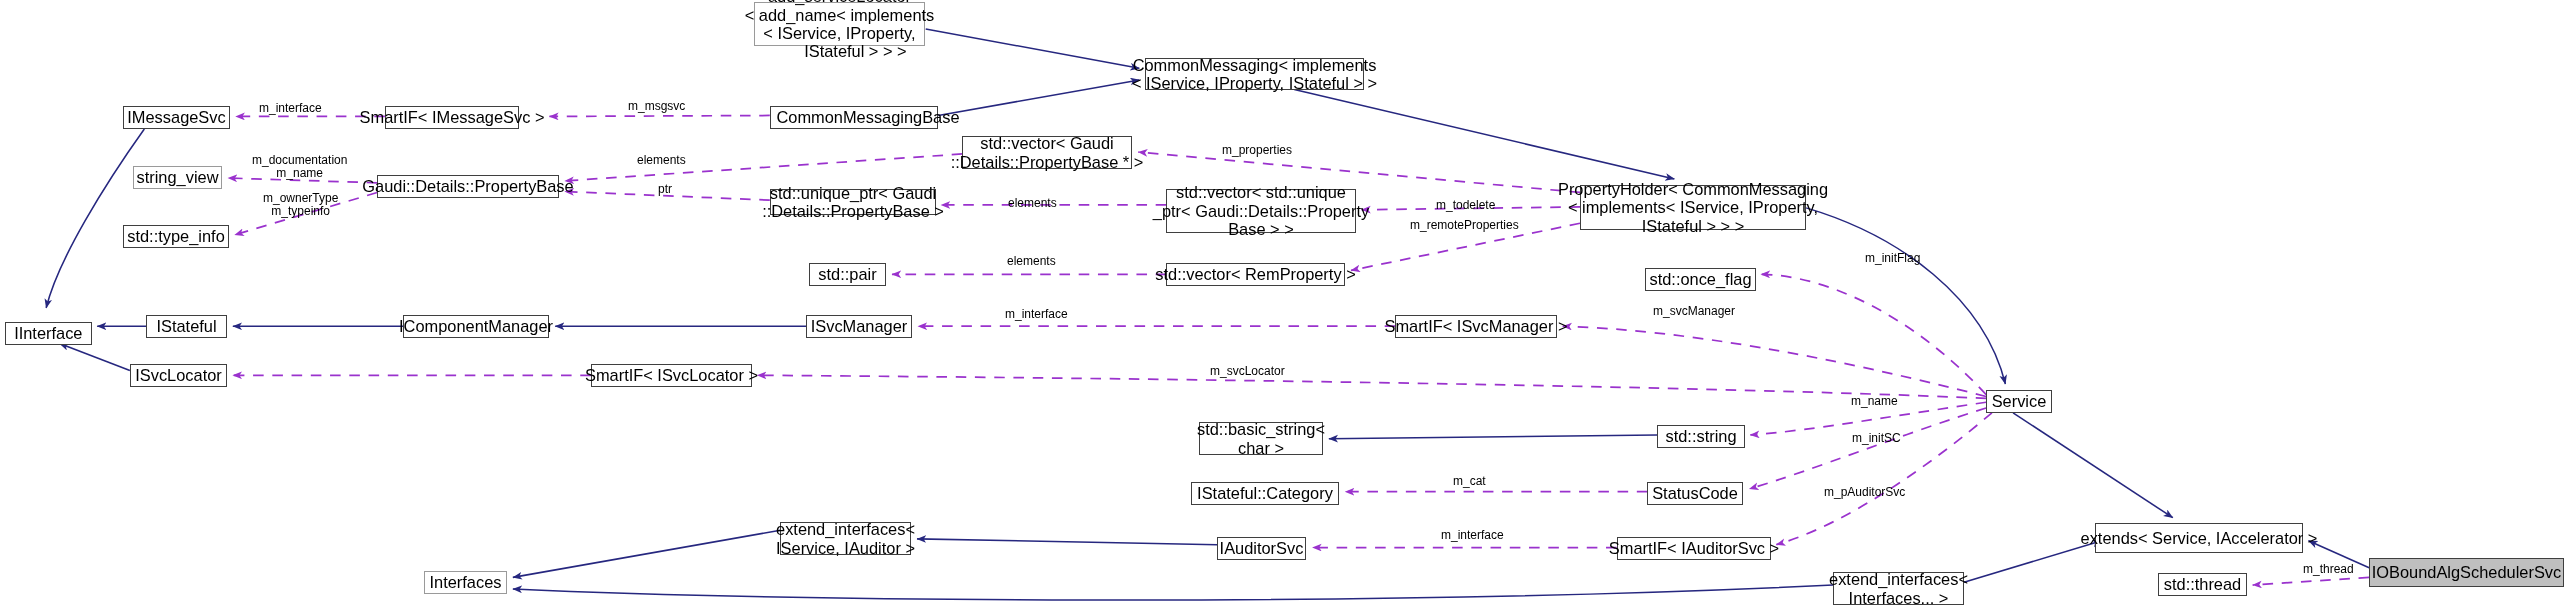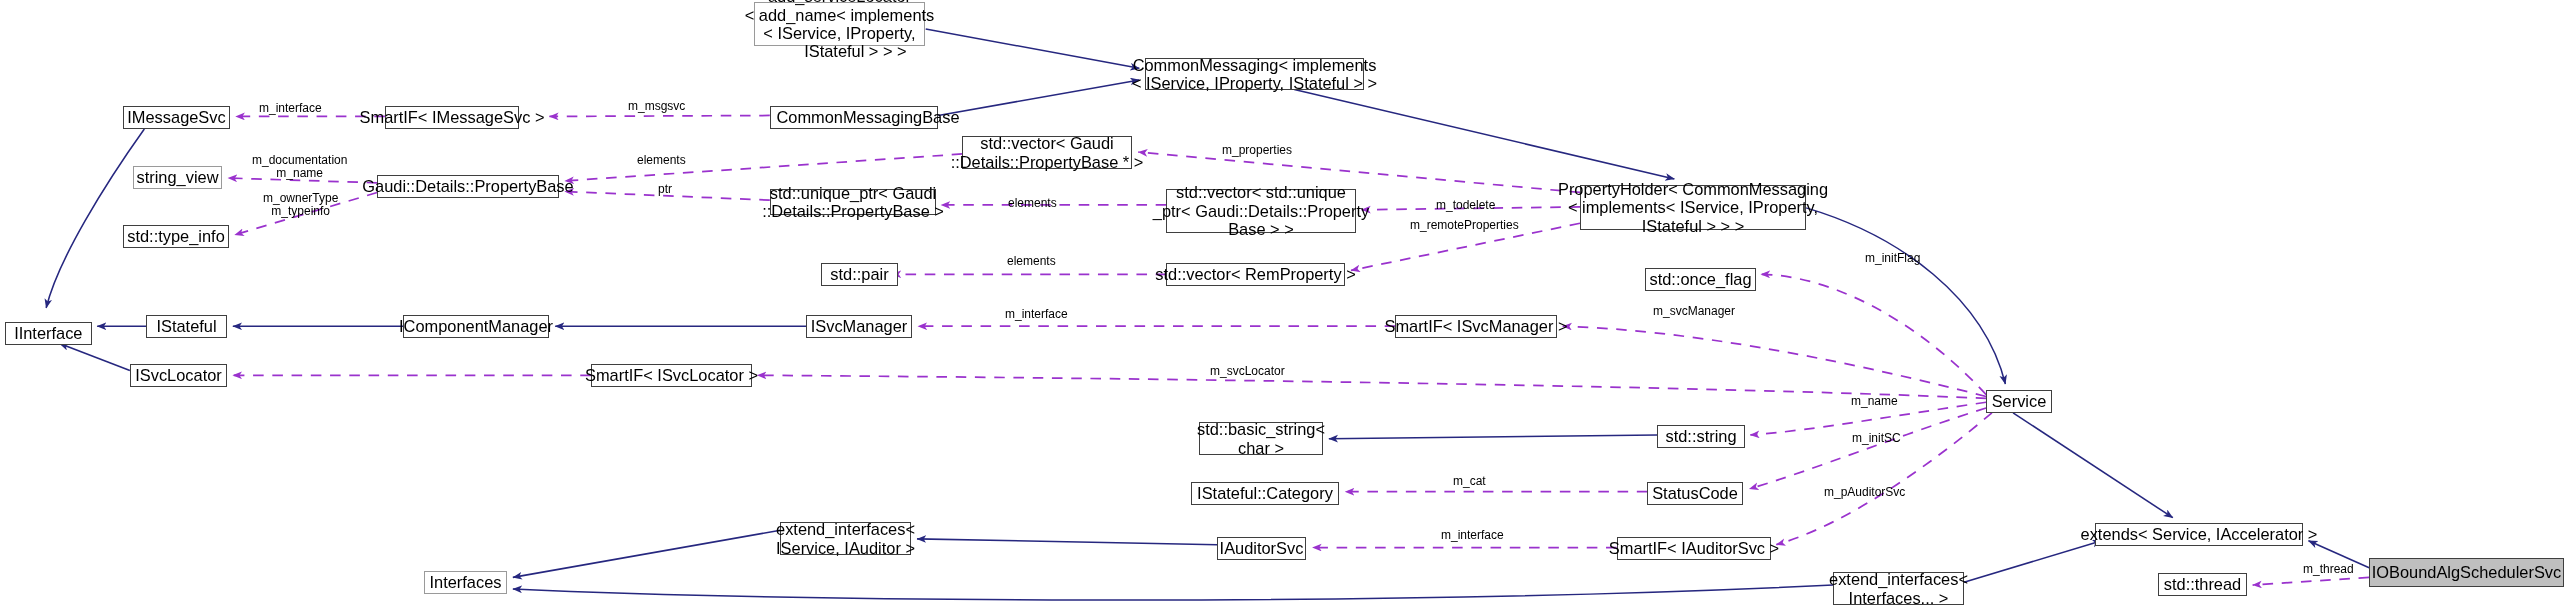--- a/index.html
+++ b/index.html
@@ -172,41 +172,41 @@
   <div class="node" style="left:962px;top:136px;width:170px;height:33px;">std::vector&lt; Gaudi
 ::Details::PropertyBase * &gt;</div>
   <div class="node" style="left:770px;top:189px;width:166px;height:26px;">std::unique_ptr&lt; Gaudi
 ::Details::PropertyBase &gt;</div>
   <div class="node" style="left:1166px;top:189px;width:190px;height:44px;">std::vector&lt; std::unique
 _ptr&lt; Gaudi::Details::Property
 Base &gt; &gt;</div>
   <div class="node" style="left:1580px;top:185px;width:226px;height:45px;">PropertyHolder&lt; CommonMessaging
 &lt; implements&lt; IService, IProperty,
 IStateful &gt; &gt; &gt;</div>
-  <div class="node" style="left:809px;top:263px;width:77px;height:23px;margin-left:12px;">std::pair</div>
+  <div class="node" style="left:809px;top:263px;width:77px;height:23px;">std::pair</div>
   <div class="node" style="left:1166px;top:263px;width:179px;height:23px;">std::vector&lt; RemProperty &gt;</div>
   <div class="node" style="left:1645px;top:268px;width:111px;height:23px;">std::once_flag</div>
   <div class="node" style="left:4.8px;top:322px;width:87px;height:23px;">IInterface</div>
   <div class="node" style="left:146px;top:315px;width:81px;height:23px;">IStateful</div>
   <div class="node" style="left:403px;top:315px;width:146px;height:23px;">IComponentManager</div>
   <div class="node" style="left:806px;top:315px;width:106px;height:23px;">ISvcManager</div>
   <div class="node" style="left:1395px;top:315px;width:162px;height:23px;">SmartIF&lt; ISvcManager &gt;</div>
   <div class="node" style="left:130px;top:364px;width:97px;height:23px;">ISvcLocator</div>
   <div class="node" style="left:591px;top:364px;width:161px;height:23px;">SmartIF&lt; ISvcLocator &gt;</div>
   <div class="node" style="left:1986px;top:390px;width:66px;height:23px;">Service</div>
   <div class="node" style="left:1199px;top:422px;width:124px;height:33px;">std::basic_string&lt;
 char &gt;</div>
   <div class="node" style="left:1657px;top:425px;width:88px;height:23px;">std::string</div>
   <div class="node" style="left:1191px;top:482px;width:148px;height:23px;">IStateful::Category</div>
   <div class="node" style="left:1647px;top:482px;width:96px;height:23px;">StatusCode</div>
   <div class="node" style="left:780px;top:522px;width:131px;height:33px;">extend_interfaces&lt;
 IService, IAuditor &gt;</div>
   <div class="node" style="left:1217px;top:537px;width:89px;height:23px;">IAuditorSvc</div>
   <div class="node" style="left:1617px;top:537px;width:154px;height:23px;">SmartIF&lt; IAuditorSvc &gt;</div>
-  <div class="node" style="left:2095px;top:523px;width:208px;height:23px;">extends&lt; Service, IAccelerator &gt;</div>
+  <div class="node" style="left:2095px;top:523px;width:208px;height:30px;">extends&lt; Service, IAccelerator &gt;</div>
   <div class="node thin" style="left:424px;top:571px;width:83px;height:23px;">Interfaces</div>
   <div class="node" style="left:1833px;top:572px;width:131px;height:33px;">extend_interfaces&lt;
 Interfaces... &gt;</div>
   <div class="node" style="left:2158px;top:573px;width:89px;height:23px;">std::thread</div>
   <div class="node highlight" style="left:2369px;top:558px;width:195px;height:29px;">IOBoundAlgSchedulerSvc</div>
 
   <div class="edge-label" style="left:259px;top:102px;">m_interface</div>
   <div class="edge-label" style="left:628px;top:100px;">m_msgsvc</div>
   <div class="edge-label" style="left:252px;top:154px;">m_documentation
 m_name</div>

